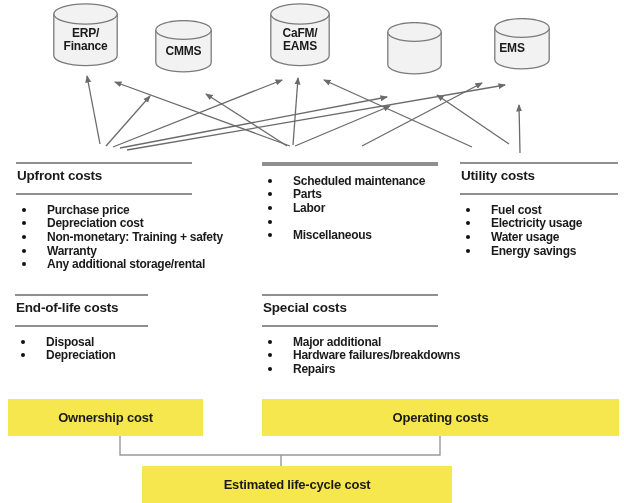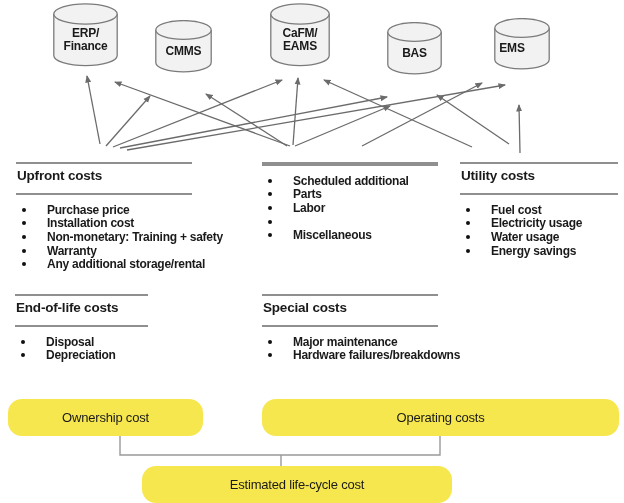--- a/index.html
+++ b/index.html
@@ -34,21 +34,21 @@
   .section{position:absolute;}
   .rule{height:2px;background:var(--rule_gray,#8F8F8F);}
   .sec-title{margin:4px 0 9px 1px;font-size:13.5px;line-height:16px;font-weight:700;letter-spacing:-0.2px;}
   ul.bullets{list-style:none;margin:8px 0 0;padding:0;}
   ul.bullets li{display:flex;align-items:center;height:13.6px;font-size:12px;font-weight:700;letter-spacing:-0.25px;white-space:nowrap;}
   .dot{flex:none;width:4px;height:4px;border-radius:50%;background:#111;margin-left:6px;margin-right:21px;}
   
   .ybox{
     position:absolute;background:var(--yellow,#F6E74F);
     display:flex;align-items:center;justify-content:center;
-    font-weight:400;font-size:13px;letter-spacing:-0.2px;border-radius:14px;
+    font-weight:700;font-size:13px;letter-spacing:-0.2px;
   }
 </style>
 </head>
 <body>
 
 <div id="canvas">
 
   <svg id="arrows-svg" width="624" height="503" viewBox="0 0 624 503">
     <defs>
       <marker id="ah" markerUnits="userSpaceOnUse" markerWidth="8" markerHeight="7" refX="6.5" refY="3.5" orient="auto">
@@ -105,24 +105,20 @@
       <div>CaFM/</div>
       <div>EAMS</div>
     </div>
   </div>
 
   <div class="cyl" style="left:387px;top:22px;width:55px;height:53px">
     <svg width="55" height="53" viewBox="0 0 55 53">
       <path class="cylbody" d="M0.8,10 L0.8,42.5 A26.7,9.4 0 0 0 54.2,42.5 L54.2,10"></path>
       <ellipse class="cyltop" cx="27.5" cy="10" rx="26.7" ry="9.4"></ellipse>
     </svg>
-    <div class="cyl-label">
-      <div>BAS</div>
-      <div></div>
-    </div>
   </div>
 
   <div class="cyl" style="left:494px;top:18px;width:36px;height:52px">
     <svg width="56" height="52" viewBox="0 0 56 52">
       <path class="cylbody" d="M0.8,10 L0.8,41.5 A27.2,9.4 0 0 0 55.2,41.5 L55.2,10"></path>
       <ellipse class="cyltop" cx="28" cy="10" rx="27.2" ry="9.4"></ellipse>
     </svg>
     <div class="cyl-label">
       <div>EMS</div>
       <div></div>
@@ -133,21 +129,21 @@
     <div class="rule"></div>
     <div class="sec-title">Upfront costs</div>
     <div class="rule"></div>
     <ul class="bullets">
       <li>
           <span class="dot"></span>
           <span>Purchase price</span>
         </li>
       <li>
           <span class="dot"></span>
-          <span>Installation cost</span>
+          <span>Depreciation cost</span>
         </li>
       <li>
           <span class="dot"></span>
           <span>Non-monetary: Training + safety</span>
         </li>
       <li>
           <span class="dot"></span>
           <span>Warranty</span>
         </li>
       <li>
@@ -156,21 +152,21 @@
         </li>
     </ul>
   </div>
 
   <div class="section" style="left:262px;top:162px;width:176px">
     <div class="rule"></div>
     <div class="rule"></div>
     <ul class="bullets">
       <li>
           <span class="dot"></span>
-          <span>Scheduled additional</span>
+          <span>Scheduled maintenance</span>
         </li>
       <li>
           <span class="dot"></span>
           <span>Parts</span>
         </li>
       <li>
           <span class="dot"></span>
           <span>Labor</span>
         </li>
       <li>
@@ -223,25 +219,29 @@
     </ul>
   </div>
 
   <div class="section" style="left:262px;top:294px;width:176px">
     <div class="rule"></div>
     <div class="sec-title">Special costs</div>
     <div class="rule"></div>
     <ul class="bullets">
       <li>
           <span class="dot"></span>
-          <span>Major maintenance</span>
+          <span>Major additional</span>
         </li>
       <li>
           <span class="dot"></span>
           <span>Hardware failures/breakdowns</span>
+        </li>
+      <li>
+          <span class="dot"></span>
+          <span>Repairs</span>
         </li>
     </ul>
   </div>
 
   <div class="ybox" style="left:8px;top:399px;width:195px;height:37px">
     <span>Ownership cost</span>
   </div>
   <div class="ybox" style="left:262px;top:399px;width:357px;height:37px">
     <span>Operating costs</span>
   </div>

